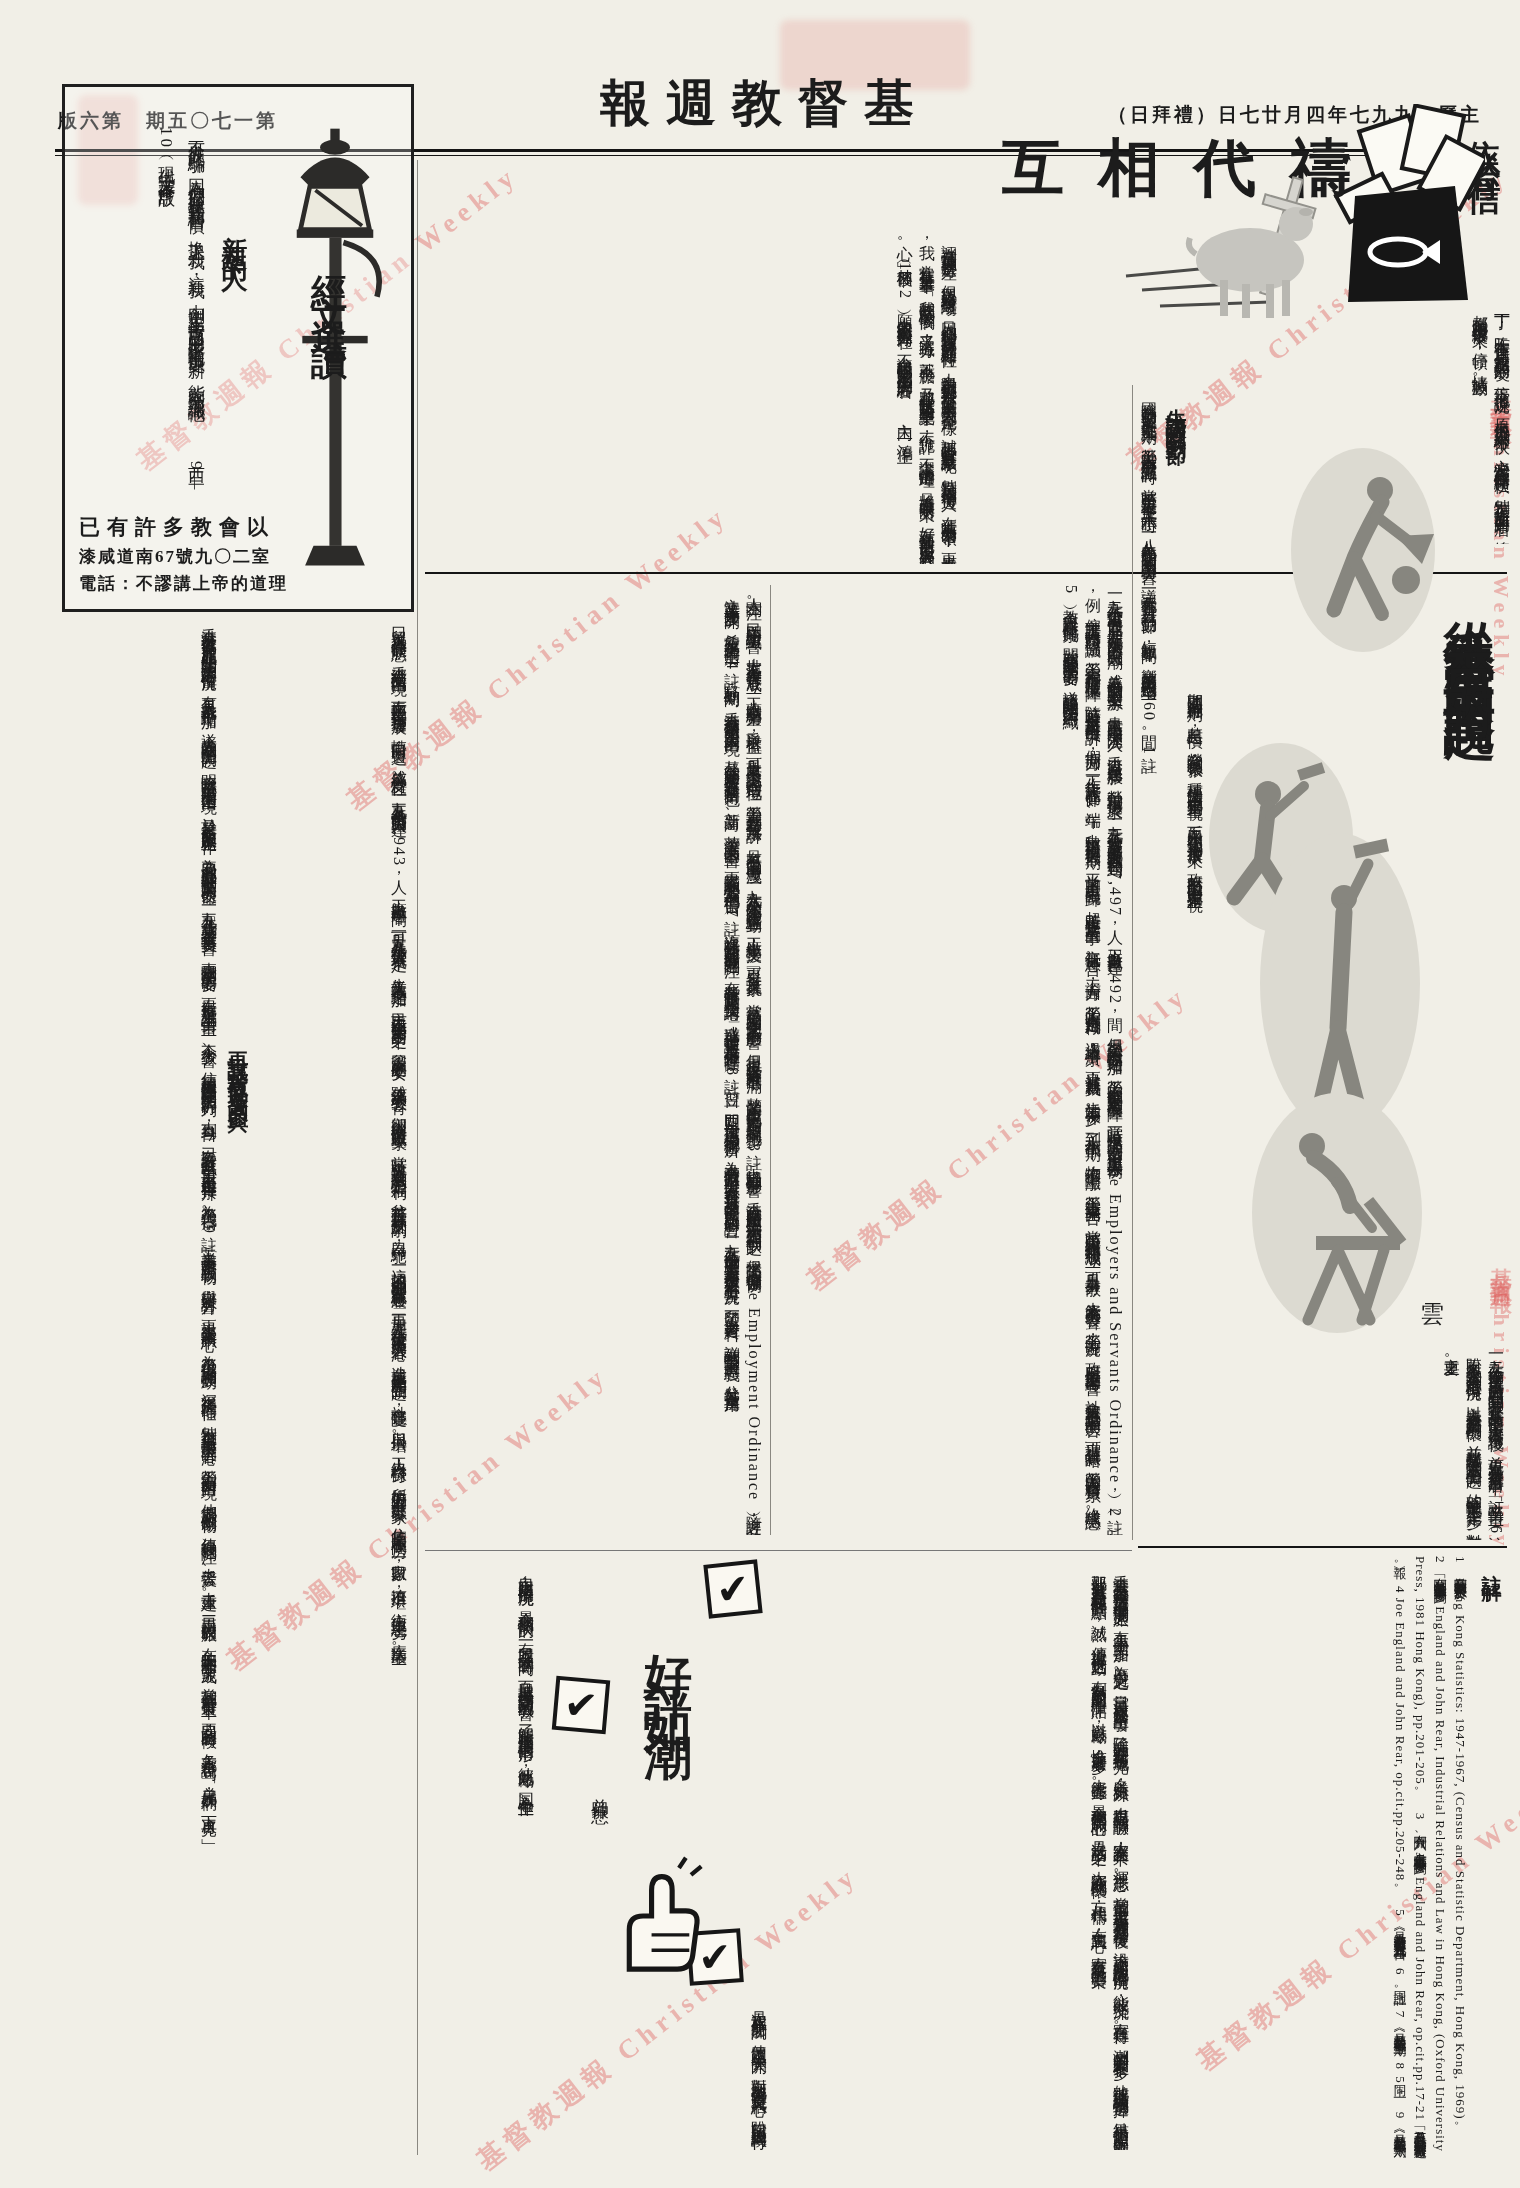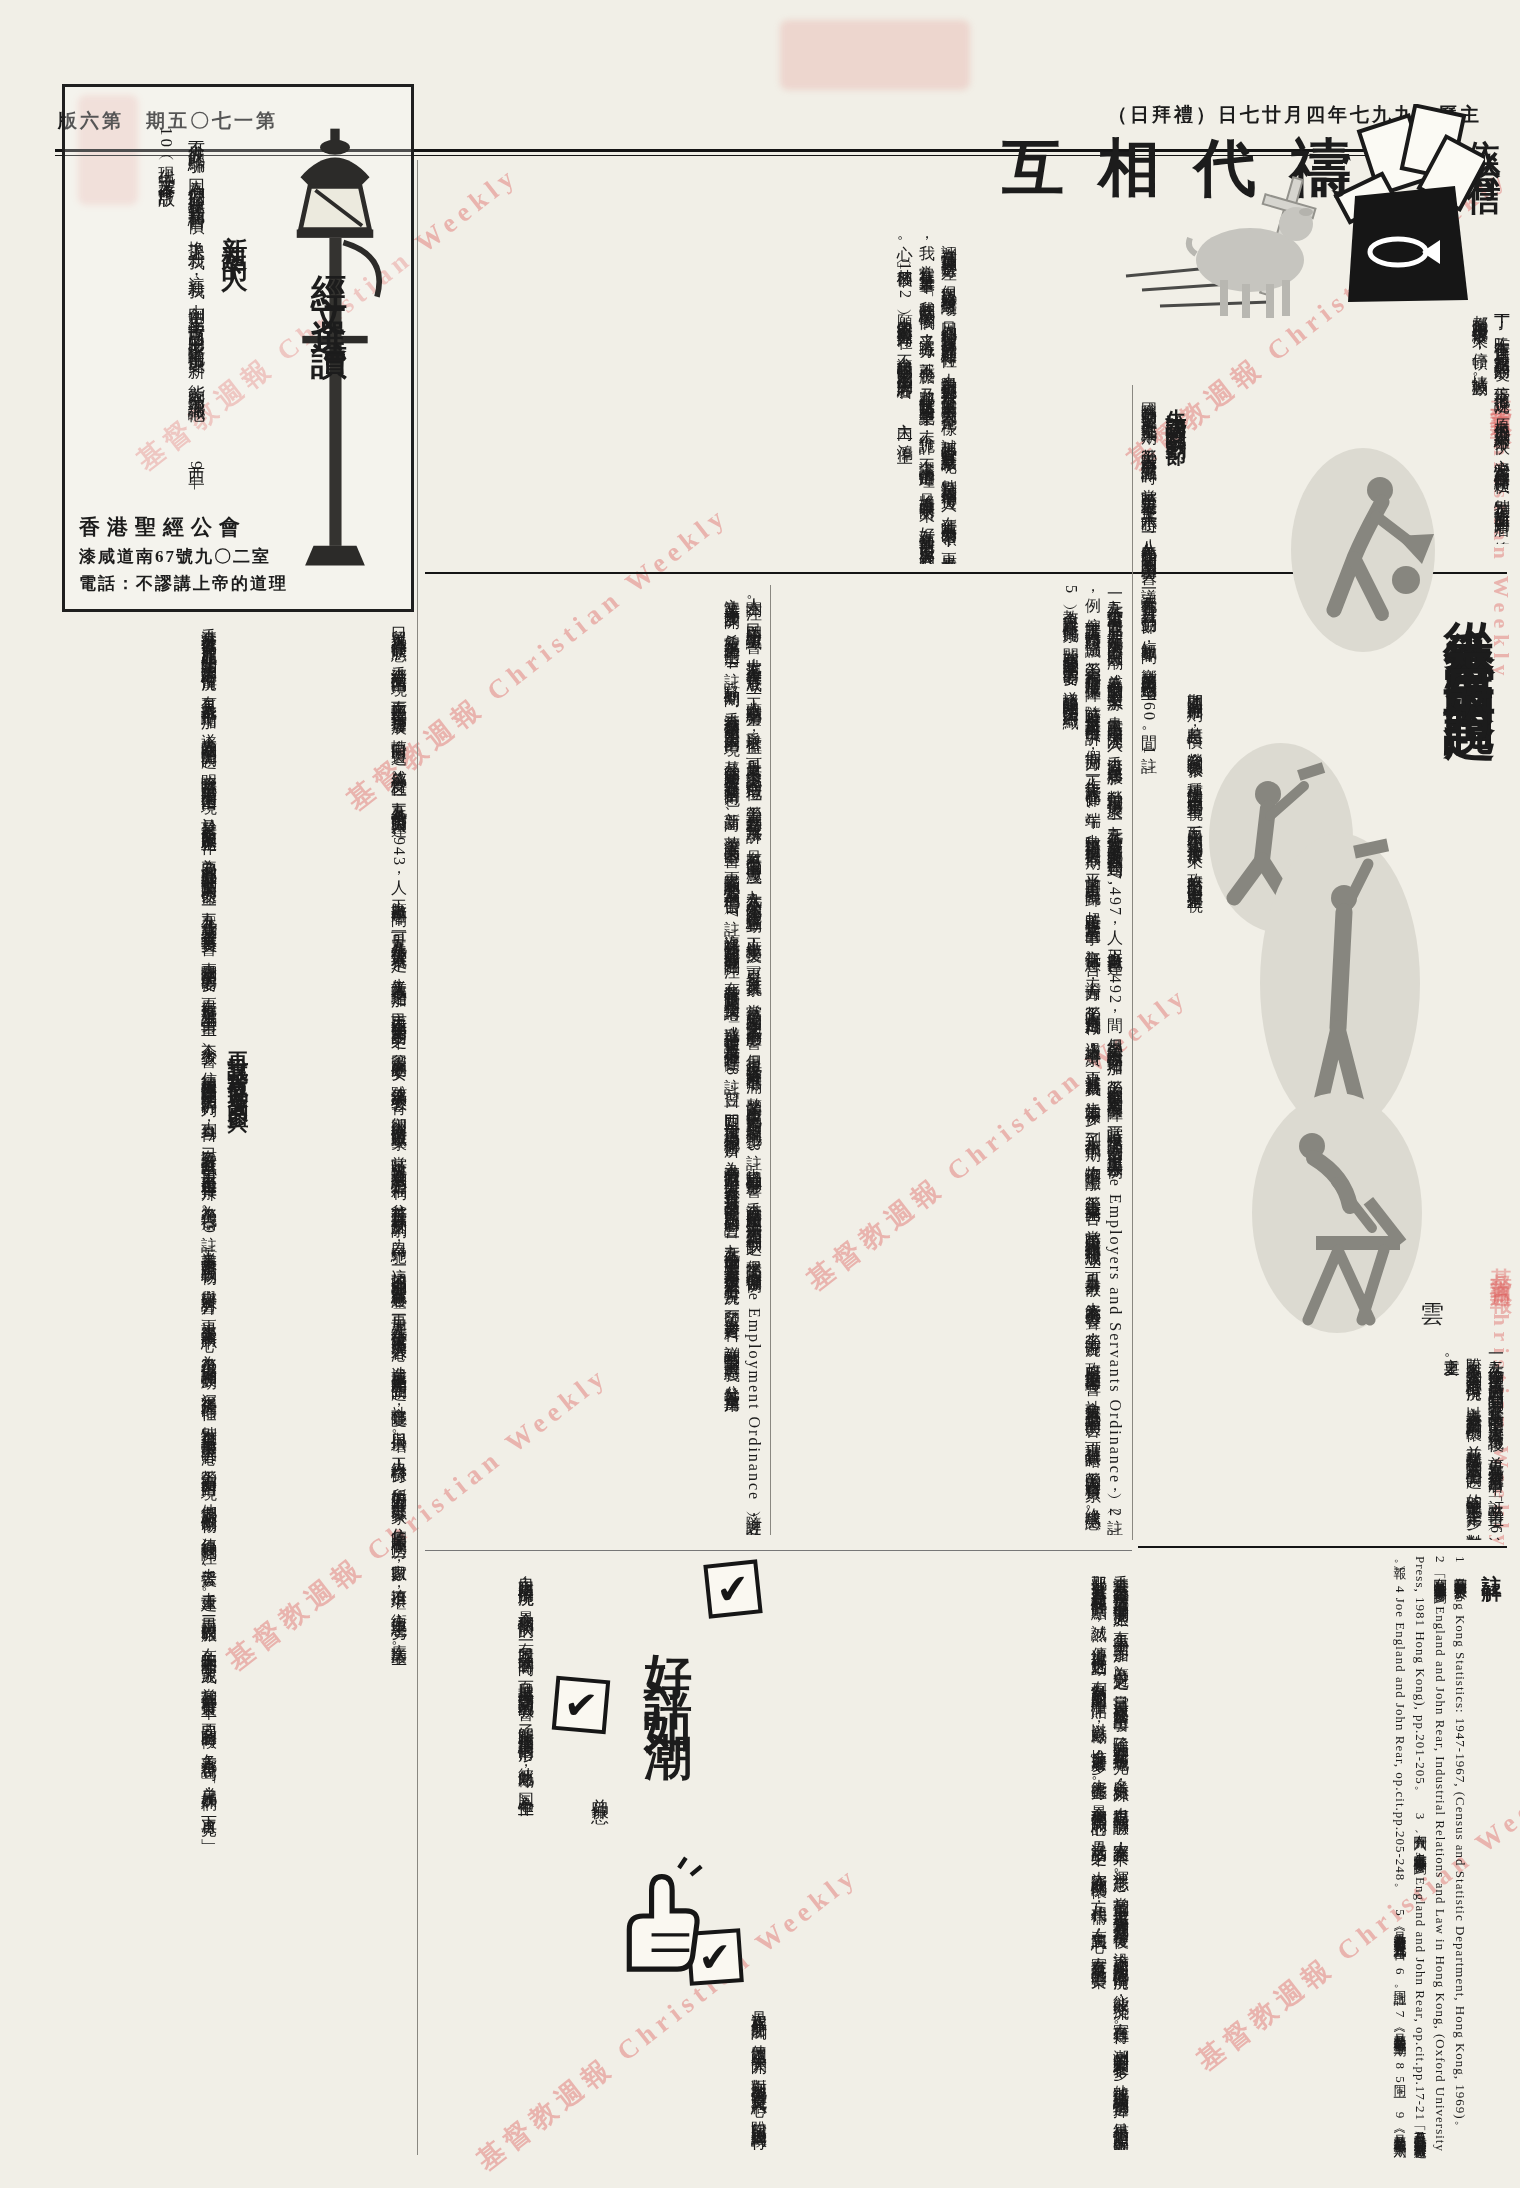--- a/index.html
+++ b/index.html
@@ -54,20 +54,21 @@
   <div class="abs wm" style="left:760px;top:1120px;">基督教週報 Christian Weekly</div>
   <div class="abs wm" style="left:180px;top:1500px;">基督教週報 Christian Weekly</div>
   <div class="abs wm" style="left:1150px;top:1900px;">基督教週報 Christian Weekly</div>
   <div class="abs wm" style="left:430px;top:2000px;">基督教週報 Christian Weekly</div>
   <div class="abs wm wm-v" style="right:4px;top:380px;font-size:22px;">基督教週報 Christian Weekly</div>
   <div class="abs wm wm-v" style="right:4px;top:1250px;font-size:22px;">基督教週報 Christian Weekly</div>
   <div class="abs smudge" style="left:78px;top:95px;width:60px;height:110px;"></div>
   <div class="abs smudge" style="left:780px;top:20px;width:190px;height:70px;"></div>
 
   <div class="abs hdr-side" style="left:58px;top:100px;margin-top:8px;">版六第　期五〇七一第</div>
+  <div class="abs masthead" style="left:600px;top:70px;">報週教督基</div>
   <div class="abs hdr-side" style="right:38px;top:102px;">（日拜禮）日七廿月四年七九九一曆主</div>
   <div class="abs rule" style="left:55px;top:149px;width:1412px;height:3px;"></div>
   <div class="abs rule" style="left:55px;top:155px;width:1412px;height:1px;"></div>
 
   <div class="abs scripture" style="left:62px;top:84px;width:346px;height:522px;">
     <svg class="abs" style="right:6px;top:36px;" width="140" height="450" viewBox="0 0 150 470">
       <rect x="70" y="0" width="10" height="16" fill="#2c2b29"></rect>
       <ellipse cx="75" cy="20" rx="16" ry="8" fill="#2c2b29"></ellipse>
       <path d="M38 52 Q75 10 112 52 L102 62 L48 62 Z" fill="#2c2b29"></path>
       <path d="M48 62 L102 62 L112 108 L38 108 Z" fill="#eceade" stroke="#2c2b29" stroke-width="5"></path>
@@ -76,21 +77,21 @@
       <path d="M84 122 Q132 136 120 180" stroke="#2c2b29" stroke-width="6" fill="none"></path>
       <rect x="40" y="222" width="70" height="8" fill="#2c2b29"></rect>
       <rect x="69" y="117" width="13" height="330" fill="#343330"></rect>
       <ellipse cx="75" cy="246" rx="12" ry="5" fill="#222120"></ellipse>
       <path d="M52 447 L98 447 L107 468 L43 468 Z" fill="#2c2b29"></path>
     </svg>
     <div class="abs v scr-title" style="right:58px;top:160px;height:400px;">經文選讀</div>
     <div class="abs v scr-head" style="left:152px;top:128px;height:180px;">新造的人</div>
     <div class="abs v scr-verse" style="left:26px;top:40px;width:120px;height:372px;">不可彼此欺騙，因為你們已經脫掉舊我和舊習慣，換上了新我。這新我，由創造主上帝按照自己的形像不斷地加以更新，能夠完全地認識他。　　西三9—10（現代中文譯本修訂版）</div>
     <div class="abs" style="left:14px;bottom:14px;width:280px;">
-      <div class="scr-org">香港聖經公會</div>
+      <div class="scr-org">已有許多教會以</div>
       <div class="scr-addr">漆咸道南67號九〇二室</div>
       <div class="scr-addr">電話：不謬講上帝的道理</div>
     </div>
   </div>
 
   <div class="abs v faith-col-title" style="right:14px;top:112px;height:280px;">依然有信</div>
 
   <svg class="abs" width="155" height="200" style="left:1330px;top:104px;" viewBox="0 0 155 200">
     <rect x="38" y="18" width="52" height="66" fill="#fbfaf4" stroke="#1a1a1a" stroke-width="4" transform="rotate(-18 64 51)"></rect>
     <rect x="78" y="6" width="50" height="64" fill="#fbfaf4" stroke="#1a1a1a" stroke-width="4" transform="rotate(12 103 38)"></rect>

